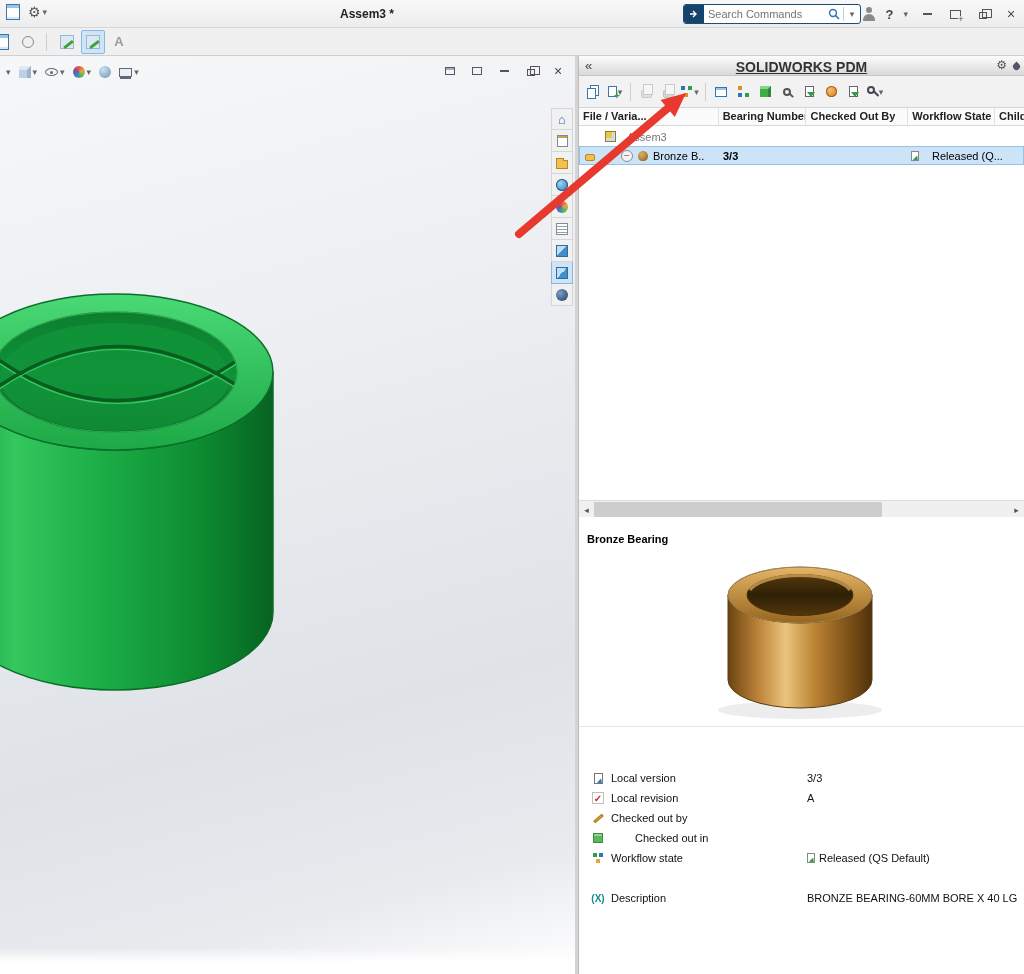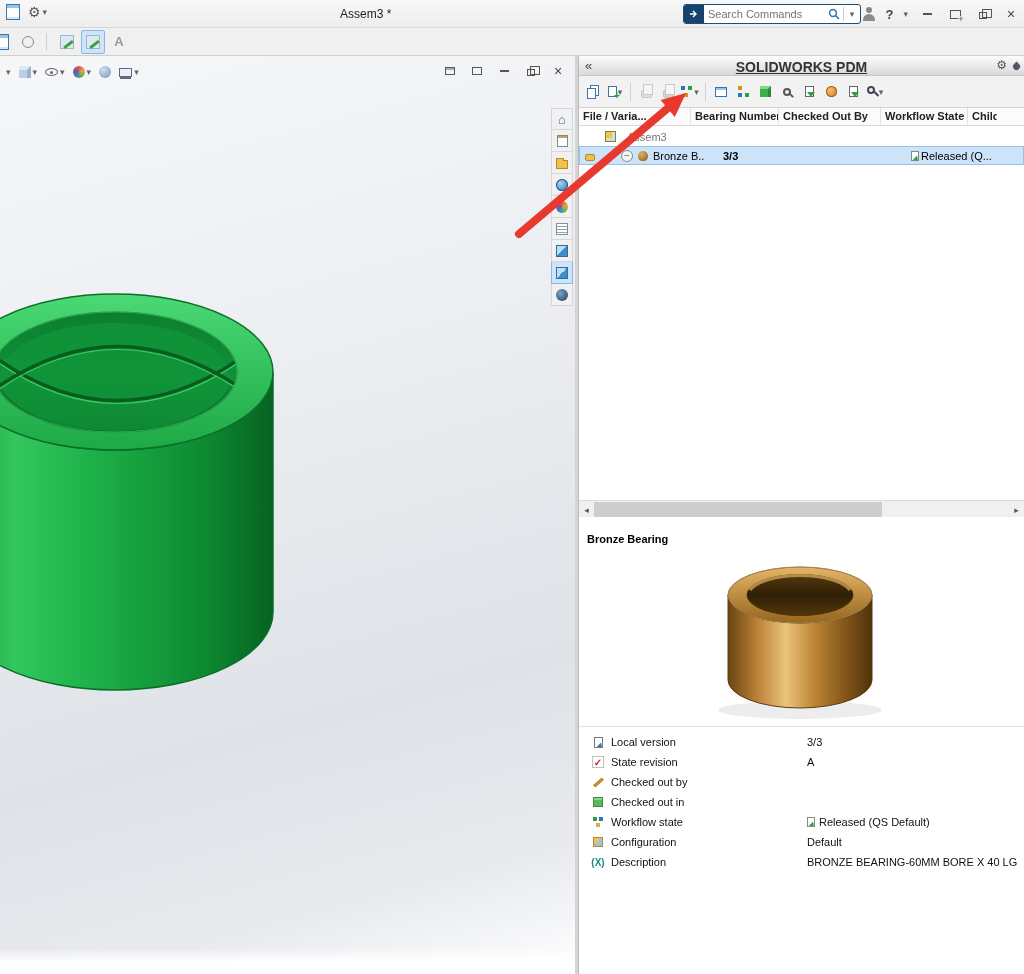--- a/index.html
+++ b/index.html
@@ -11,21 +11,21 @@
   }
 
   
   .titlebar { position:absolute; left:0; top:0; width:1024px; height:28px;
     background:linear-gradient(#f8f8f8,#ededed); border-bottom:1px solid #d6d6d6; z-index:10; }
   .tb-left { position:absolute; left:6px; top:4px; display:flex; align-items:center; gap:8px; }
   .mi-appdoc { width:14px; height:16px; background:#fff; border:1px solid #3a77ad;
     box-shadow:inset 0 3px 0 #9cc3e4, inset 0 -2px 0 #d8e6f2; }
   .gear { font-size:14px; color:#555; }
   .drop { font-size:9px; color:#666; }
-  .win-title { position:absolute; left:340px; top:7px; font-size:12px; color:#222; }
+  .win-title { position:absolute; left:340px; top:7px; font-size:12px; color:#222;font-weight:bold; }
 
   .search { position:absolute; left:683px; top:4px; width:178px; height:20px;
     border:1px solid #1d4f76; border-radius:3px; background:#fff; display:flex; align-items:center; overflow:hidden; }
   .search-left { width:20px; height:100%; background:#16436b; display:flex; align-items:center; justify-content:center; flex:none; }
   .search-left svg { display:block; }
   .search input { flex:1; min-width:0; border:none; outline:none; font-family:inherit; font-size:11px;
     color:#777; padding:0 4px; background:transparent; }
   .search-mag { flex:none; width:18px; display:flex; justify-content:center; }
   .search-sep { width:1px; height:14px; background:#ccc; flex:none; }
   .search-drop { flex:none; width:16px; text-align:center; }
@@ -126,52 +126,52 @@
   .mi-docdown { position:relative; width:9px; height:11px; background:#fff; border:1px solid #666; }
   .mi-docdown::after { content:""; position:absolute; left:1px; bottom:-5px; border:4px solid transparent; border-top:5px solid #2e9e49; }
   .mi-web { width:11px; height:11px; border-radius:50%; background:radial-gradient(circle at 35% 35%, #f4bd72, #d07a1e); box-shadow:inset 0 0 0 1px #a85f12; }
   .mi-mag { position:relative; width:8px; height:8px; border:2px solid #445; border-radius:50%; margin:0 3px 3px 0; }
   .mi-mag::after { content:""; position:absolute; right:-4px; bottom:-5px; width:2px; height:7px; background:#445; transform:rotate(-45deg); }
 
   
   .pdm-cols { position:absolute; left:0; top:52px; width:100%; height:18px; background:#fbfbfb;
     border-bottom:1px solid #d9d9d9; display:flex; font-weight:bold; color:#222; }
   .col { padding:2px 4px 0 4px; border-right:1px solid #e2e2e2; white-space:nowrap; overflow:hidden; }
-  .col.c1 { width:112px; } .col.c2 { width:88px; } .col.c3 { width:102px; } .col.c4 { width:87px; } .col.c5 { width:29px; border-right:none; }
+  .col.c1 { width:140px; } .col.c2 { width:88px; } .col.c3 { width:102px; } .col.c4 { width:87px; } .col.c5 { width:29px; border-right:none; }
 
   
   .pdm-body { position:absolute; left:0; top:70px; width:100%; height:374px; background:#fff; overflow:hidden; }
   .trow { position:absolute; left:0; width:100%; height:19px; display:flex; align-items:center; }
   .trow.r1 { top:1px; color:#777; }
   .trow.r2 { top:20px; background:#cde4f8; box-shadow:inset 0 0 0 1px #94c2ea; color:#000; }
   .mi-asm { width:11px; height:11px; background:#e8c84a; border:1px solid #9a7a1a; box-shadow:inset -3px -3px 0 #cdddeb; margin:0 6px 0 26px; }
   .mi-hand-s { position:relative; width:10px; height:7px; background:#f3c14b; border:1px solid #b5862a; border-radius:2px; margin:4px 0 0 6px; }
   .minus-circle { width:12px; height:12px; border:1px solid #8a8a8a; border-radius:50%; background:#f4f4f4; color:#666;
     display:flex; align-items:center; justify-content:center; font-size:10px; line-height:1; margin-left:26px; }
   .mi-part { width:10px; height:10px; border-radius:50% 50% 42% 42%; background:radial-gradient(circle at 35% 32%, #e0b068, #8a5a20); margin-left:5px; }
   .tname { margin-left:5px; white-space:nowrap; overflow:hidden; max-width:52px; }
   .tver { position:absolute; left:144px; font-weight:bold; }
-  .tstate { position:absolute; left:332px; display:flex; align-items:center; gap:2px; white-space:nowrap; }
+  .tstate { position:absolute; left:332px; display:flex; align-items:center; gap:13px; white-space:nowrap; }
   .mi-statedoc { position:relative; width:8px; height:10px; background:#fff; border:1px solid #888; flex:none; }
   .mi-statedoc::after { content:""; position:absolute; right:-3px; bottom:-3px; border:3px solid transparent; border-left:4px solid #2e9e49; transform:rotate(45deg); }
 
   
   .pdm-hscroll { position:absolute; left:0; top:444px; width:100%; height:17px; background:#f0f0f0; border-top:1px solid #dcdcdc; }
   .sb-arrow { position:absolute; top:0; width:15px; height:17px; display:flex; align-items:center; justify-content:center; color:#555; font-size:9px; background:#f0f0f0; }
   .sb-arrow.left { left:0; } .sb-arrow.right { right:0; }
   .sb-thumb { position:absolute; left:15px; top:1px; width:288px; height:15px; background:#cdcdcd; border-radius:1px; }
 
   
   .pdm-preview { position:absolute; left:0; top:461px; width:100%; height:210px; background:#fff; border-bottom:1px solid #e4e4e4; }
   .preview-title { position:absolute; left:8px; top:16px; font-weight:bold; color:#000; }
   .preview-img { position:absolute; left:103px; top:33px; }
 
   
   .pdm-details { position:absolute; left:0; top:671px; width:100%; height:247px; background:#fff; }
-  .drow { position:absolute; left:0; width:100%; height:18px; display:flex; align-items:center; }
+  .drow { position:absolute; left:0; width:100%; height:18px; display:flex; align-items:center;margin-top:36px; }
   .dicon { width:14px; height:14px; margin:0 6px 0 12px; display:flex; align-items:center; justify-content:center; flex:none; }
   .dlabel { width:190px; color:#111; }
   .dvalue { position:absolute; left:228px; display:flex; align-items:center; gap:4px; white-space:nowrap; }
   .i-doc { position:relative; width:9px; height:11px; background:#fff; border:1px solid #777; }
   .i-doc.bluearrow::after { content:""; position:absolute; right:-3px; bottom:-3px; border:3px solid transparent; border-left:4px solid #2e76b8; transform:rotate(45deg); }
   .i-rev { width:12px; height:12px; border:1px solid #c0c0c0; color:#cc2222; font-weight:bold; font-size:10px; line-height:11px; text-align:center; background:#fff; }
   .i-pencil { width:11px; height:3px; background:#e0a93e; border:1px solid #a87c1e; transform:rotate(-40deg); }
   .i-greenbox { width:10px; height:10px; background:#5cb85c; border:1px solid #3e8a3e; box-shadow:inset 0 2px 0 #8fd48f; }
   .i-wf { width:4px; height:4px; background:#2e9e49; box-shadow:6px 0 0 #2e76b8, 3px 6px 0 #e0a93e; margin:0 6px 6px 0; }
   .i-cfg { width:10px; height:10px; background:#f2c14e; border:1px solid #b8882a; box-shadow:inset -3px -3px 0 #9cc3e4; }
@@ -500,54 +500,47 @@
         <span class="dicon">
             <span class="i-doc bluearrow"></span>
           </span>
         <span class="dlabel">Local version</span>
         <span class="dvalue">3/3</span>
       </div>
       <div class="drow" style="top:26px;">
         <span class="dicon">
             <span class="i-rev">✓</span>
           </span>
-        <span class="dlabel">State revision</span>
+        <span class="dlabel">Local revision</span>
         <span class="dvalue">A</span>
       </div>
       <div class="drow" style="top:46px;">
         <span class="dicon">
             <span class="i-pencil"></span>
           </span>
         <span class="dlabel">Checked out by</span>
         <span class="dvalue"></span>
       </div>
-      <div class="drow" style="top:66px;">
+      <div class="drow" style="top:66px;gap:24px;">
         <span class="dicon">
             <span class="i-greenbox"></span>
           </span>
         <span class="dlabel">Checked out in</span>
         <span class="dvalue"></span>
       </div>
       <div class="drow" style="top:86px;">
         <span class="dicon">
             <span class="i-wf"></span>
           </span>
         <span class="dlabel">Workflow state</span>
         <span class="dvalue">
           <span class="mi-statedoc"></span>
           <span>Released (QS Default)</span>
         </span>
       </div>
-      <div class="drow" style="top:106px;">
-        <span class="dicon">
-            <span class="i-cfg"></span>
-          </span>
-        <span class="dlabel">Configuration</span>
-        <span class="dvalue">Default</span>
-      </div>
       <div class="drow" style="top:126px;">
         <span class="dicon">
             <span class="i-desc">(X)</span>
           </span>
         <span class="dlabel">Description</span>
         <span class="dvalue">BRONZE BEARING-60MM BORE X 40 LG</span>
       </div>
     </div>
 
   </div>

